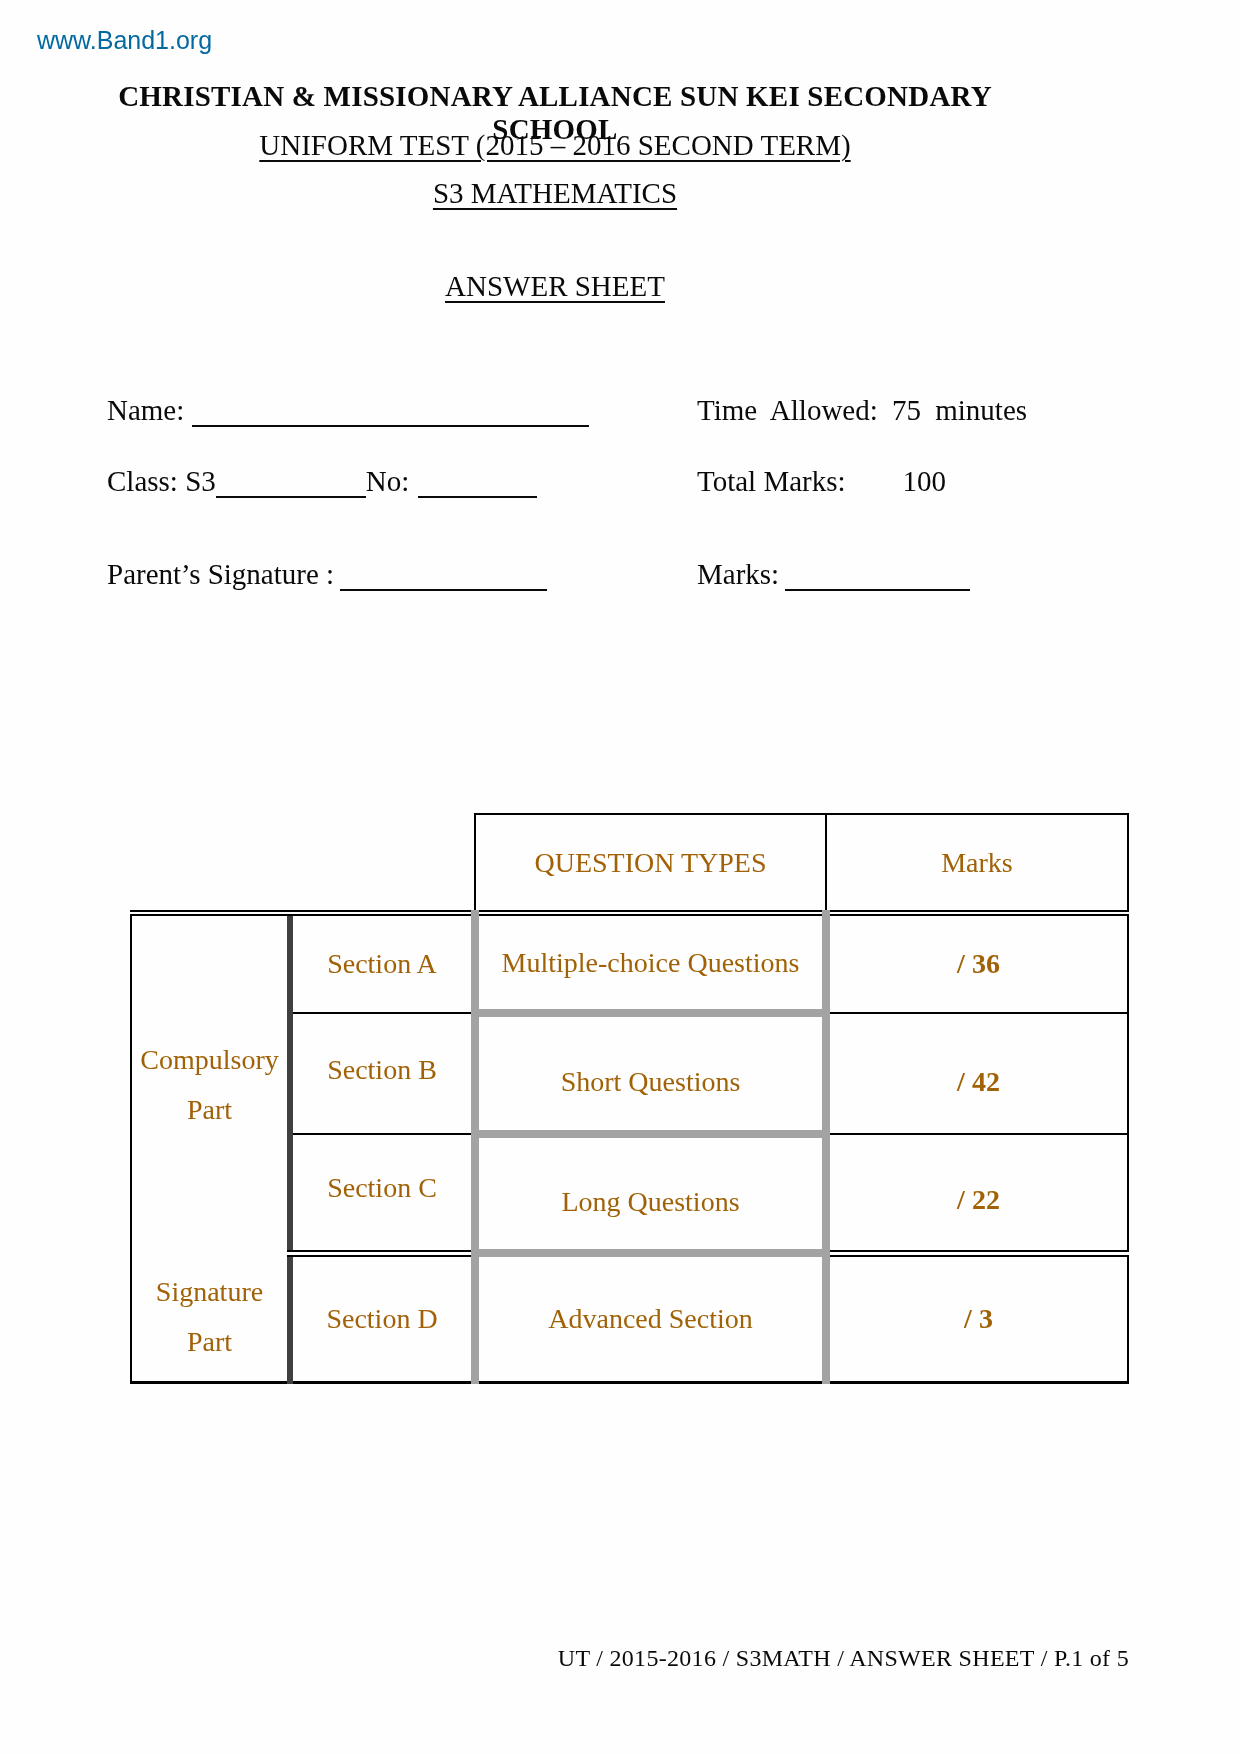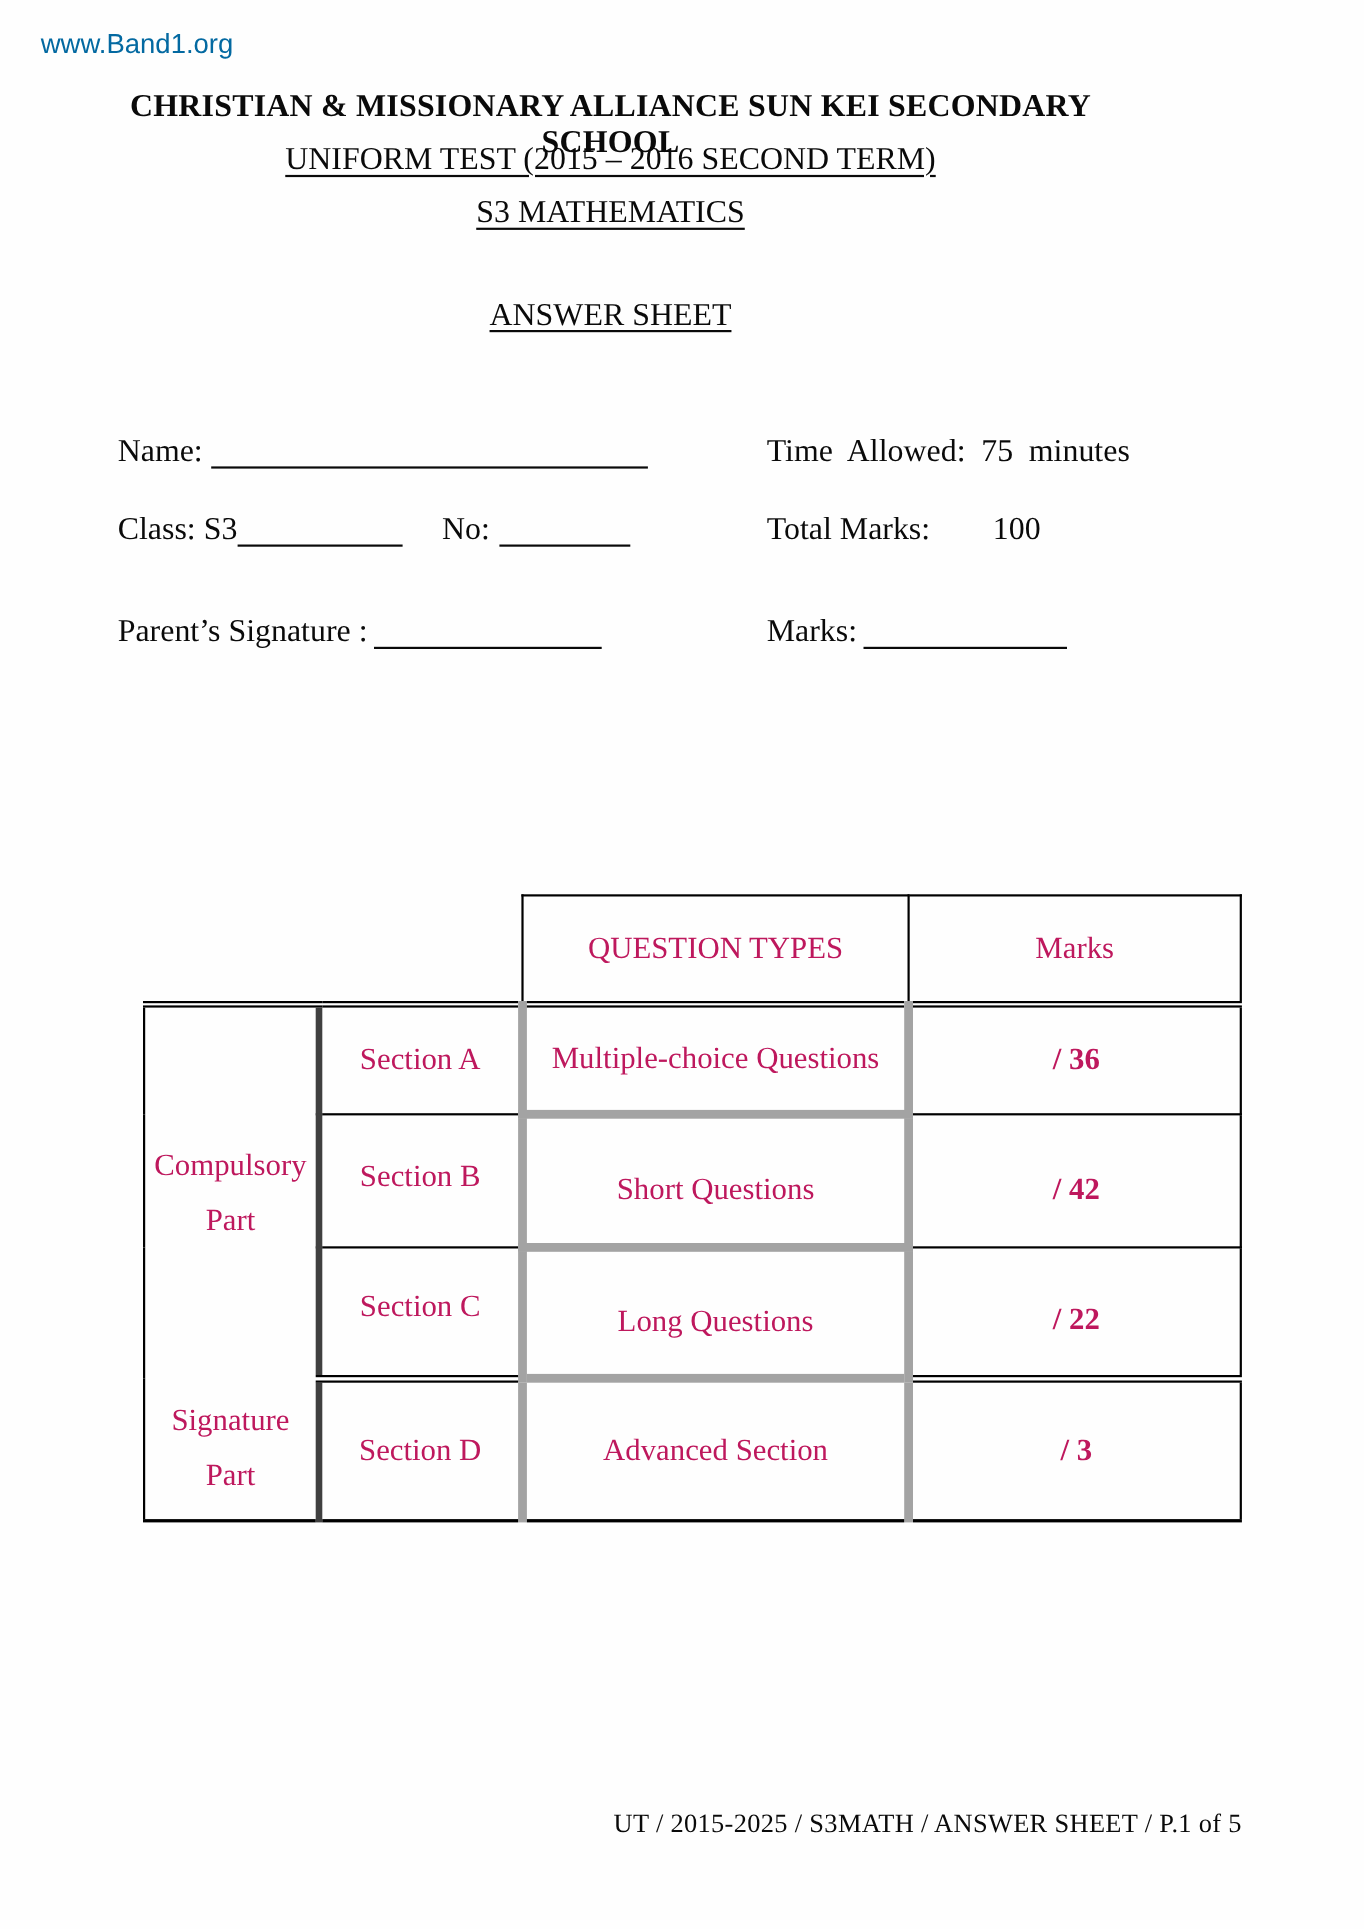--- a/index.html
+++ b/index.html
@@ -29,31 +29,31 @@
   .right-col{left:697px;}
   .r1{top:394px;}
   .r2{top:465px;}
   .r3{top:558px;}
   .blank{
     display:inline-block;border-bottom:2px solid #0a0a0a;
     height:1em;vertical-align:-7px;
   }
   .blank-name{width:397px;margin-left:8px;}
   .blank-class{width:150px;}
-  .no-label{margin-left:36px;}
+  .no-label{}
   .blank-no{width:119px;margin-left:9px;}
   .blank-parent{width:207px;margin-left:6px;}
   .blank-marks{width:185px;margin-left:6px;}
   .time-row{word-spacing:7px;}
   .total-value{margin-left:57px;}
 
   table.marks-table{
     position:absolute;left:130px;top:813px;width:997px;
     border-collapse:collapse;table-layout:fixed;
-    font-size:28px;color:#be185d;
+    font-size:28px;color:#a16207;
   }
   table.marks-table td{
     vertical-align:middle;text-align:center;padding:0;
   }
   td.hdr{border:2px solid #000;height:95px;}
   td.no-border{border:none;}
   tr.row-a td{border-top:6px double #000;}
   td.part-cell{
     border-left:2px solid #000;border-right:6px solid #404040;
     line-height:50px;
@@ -145,13 +145,13 @@
       <span>Signature</span><br>
       <span>Part</span>
     </td>
     <td class="sec">Section D</td>
     <td class="qtype">Advanced Section</td>
     <td class="marks-val">/ 3</td>
   </tr>
 </tbody>
   </table>
 
-<div class="abs footer">UT / 2015-2025 / S3MATH / ANSWER SHEET / P.1 of 5</div>
+<div class="abs footer">UT / 2015-2016 / S3MATH / ANSWER SHEET / P.1 of 5</div>
 
 </body></html>

